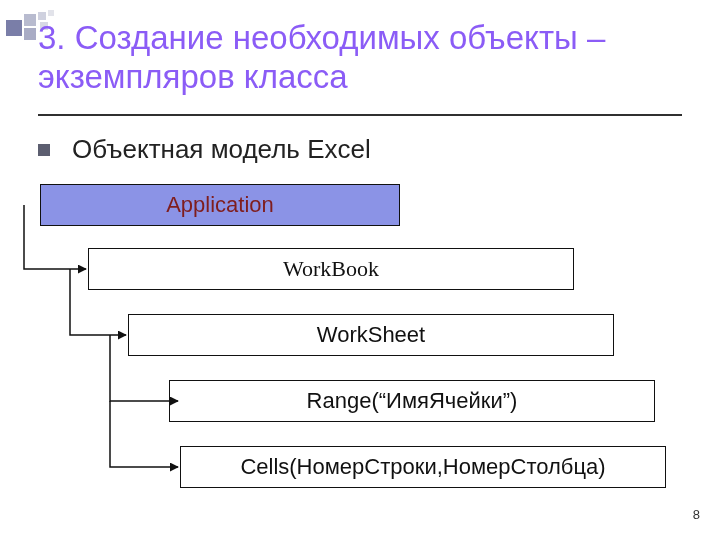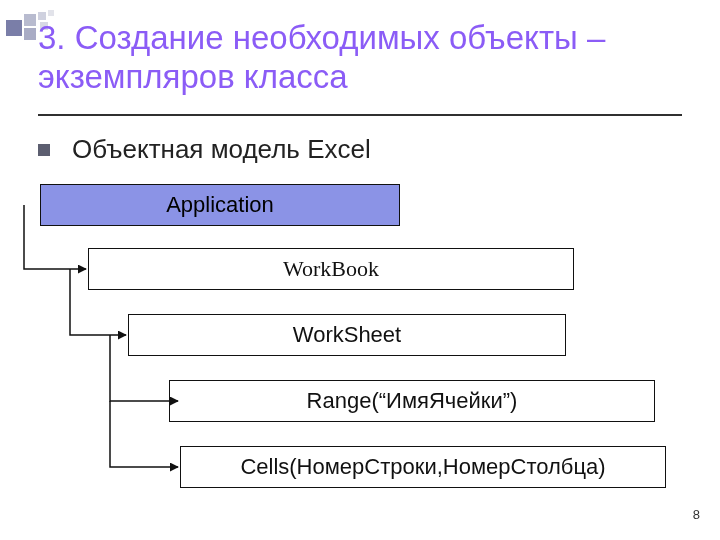--- a/index.html
+++ b/index.html
@@ -80,21 +80,21 @@
     box-sizing: border-box;
     display: flex;
     align-items: center;
     justify-content: center;
     font-size: 22px;
     color: #111;
     background: #fff;
   }
   .box-app {
     background: #8b93e6;
-    color: #000000;
+    color: #7f1d1d;
   }
   .pagenum {
     position: absolute;
     right: 20px;
     bottom: 18px;
     font-size: 13px;
     color: #333;
   }
 
   
@@ -128,21 +128,21 @@
   </div>
 
   <div class="box box-app" style="left:40px;  top:184px; width:360px; height:42px;">
     <span>Application</span>
   </div>
 
   <div class="box" style="left:88px;  top:248px; width:486px; height:42px;font-family:Liberation Serif, serif;">
     <span>WorkBook</span>
   </div>
 
-  <div class="box" style="left:128px; top:314px; width:438px; height:42px;">
+  <div class="box" style="left:128px; top:314px; width:486px; height:42px;">
     <span>WorkSheet</span>
   </div>
 
   <div class="box" style="left:169px; top:380px; width:486px; height:42px;">
     <span>Range(“ИмяЯчейки”)</span>
   </div>
 
   <div class="box" style="left:180px; top:446px; width:486px; height:42px;">
     <span>Cells(НомерСтроки,НомерСтолбца)</span>
   </div>

